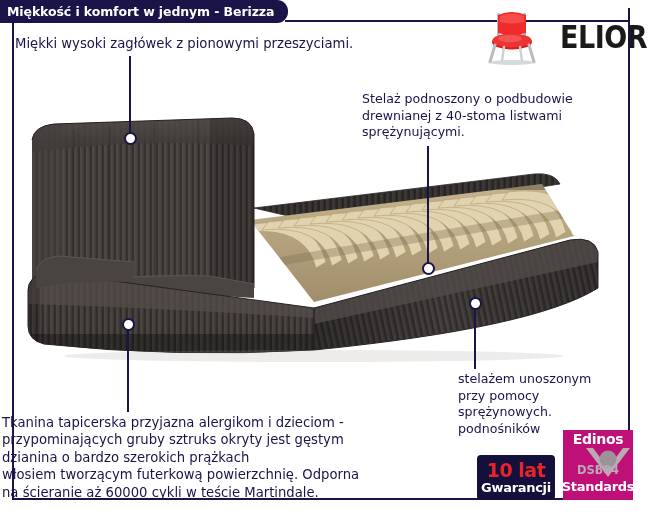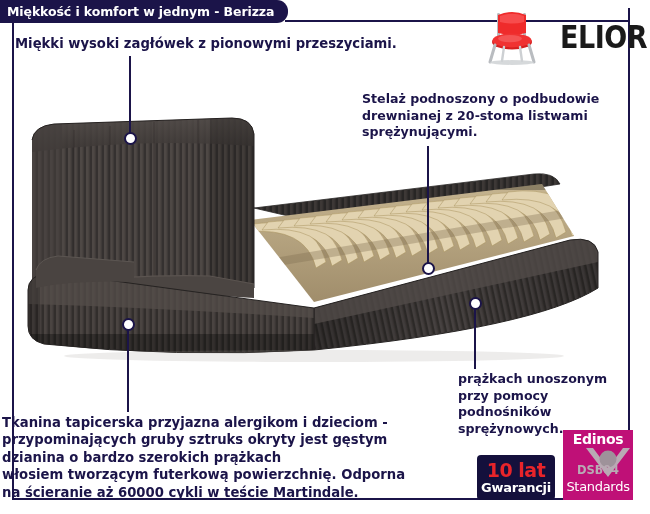--- a/index.html
+++ b/index.html
@@ -60,21 +60,21 @@
     transform:scaleY(1.18);
   }
 
   
   .photo { position:absolute; left:14px; top:112px; width:614px; height:250px; }
 
   
   .callout {
     position:absolute;
     color:#1b1449;
-    font-weight:bold;
+    font-weight:normal;
     line-height:1.32;
   }
   .callout-1 { left:15px;  top:35px;  width:400px; font-size:13.2px; }
   .callout-2 { left:362px; top:91px;  width:262px; font-size:12.6px; }
   .callout-3 { left:2px;  top:414px; width:406px; font-size:13.2px; }
   .callout-4 { left:458px; top:371px; width:178px; font-size:12.6px; }
   .callout .line { display:block; white-space:nowrap; }
   .callout-3 .line, .callout-4 .line { white-space:normal; }
 
   
@@ -118,21 +118,21 @@
   .badge-edinos .e-mark { position:relative; width:50px; height:34px; margin-top:-1px; }
   .badge-edinos .e-dsi {
     position:absolute; left:4px; top:17px;
     color:#b9aab4; font-size:11.5px; font-weight:bold;
   }
   .badge-edinos .e-804 {
     position:absolute; right:4px; top:17px;
     color:#b9aab4; font-size:11.5px; font-weight:bold;
   }
   .badge-edinos .e-std {
-    color:#ffffff; font-size:13px; font-weight:normal;
+    color:#ffffff; font-size:13px; font-weight:bold;
     letter-spacing:-0.3px; margin-top:-1px;
   }
 </style>
 </head>
 <body>
 
 <div id="infographic">
 
   <div class="frame-line frame-left"></div>
   <div class="frame-line frame-right"></div>
@@ -304,41 +304,41 @@
   </svg>
 
   <div class="callout callout-1">
     <span class="line">Miękki wysoki zagłówek z pionowymi przeszyciami.</span>
   </div>
   <div class="leader" style="left:129.2px; top:56px; height:82px;"></div>
   <div class="marker" style="left:123.5px; top:131.5px;"></div>
 
   <div class="callout callout-2">
     <span class="line">Stelaż podnoszony o podbudowie</span>
-    <span class="line">drewnianej z 20-stoma listwami</span>
+    <span class="line">drewnianej z 40-stoma listwami</span>
     <span class="line">sprężynującymi.</span>
   </div>
   <div class="leader" style="left:427.2px; top:146px; height:122px;"></div>
   <div class="marker" style="left:421.5px; top:261.5px;"></div>
 
   <div class="callout callout-3">
     <span class="line">Tkanina tapicerska przyjazna alergikom i dzieciom -</span>
     <span class="line">przypominających gruby sztruks okryty jest gęstym</span>
     <span class="line">dzianina o bardzo szerokich prążkach</span>
     <span class="line">włosiem tworzącym futerkową powierzchnię. Odporna</span>
     <span class="line">na ścieranie aż 60000 cykli w teście Martindale.</span>
   </div>
   <div class="leader" style="left:127.2px; top:324px; height:88px;"></div>
   <div class="marker" style="left:121.5px; top:317.5px;"></div>
 
   <div class="callout callout-4">
-    <span class="line">prążkach unoszonym</span>
+    <span class="line">stelażem unoszonym</span>
     <span class="line">przy pomocy</span>
+    <span class="line">sprężynowych.</span>
     <span class="line">podnośników</span>
-    <span class="line">sprężynowych.</span>
   </div>
   <div class="leader" style="left:474.2px; top:303px; height:66px;"></div>
   <div class="marker" style="left:468.5px; top:296.5px;"></div>
 
   <div class="badge-warranty">
     <span class="w-years">10 lat</span>
     <span class="w-word">Gwarancji</span>
   </div>
 
   <div class="badge-edinos">

